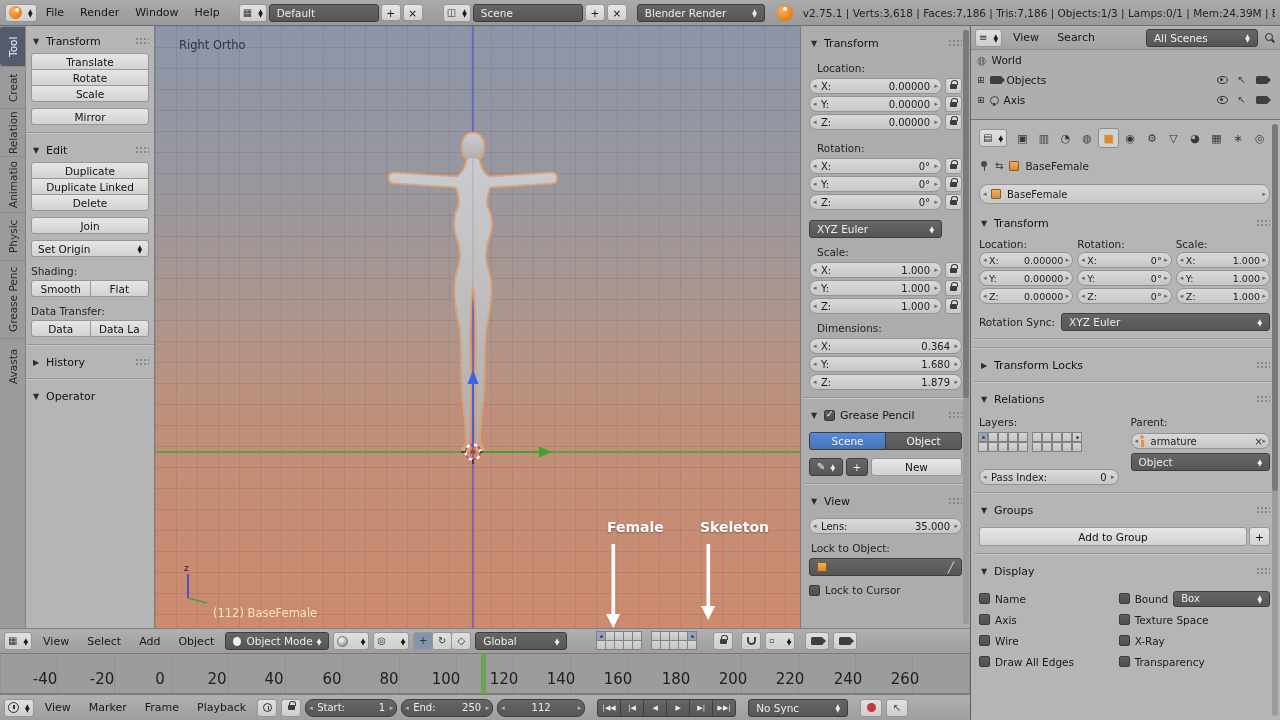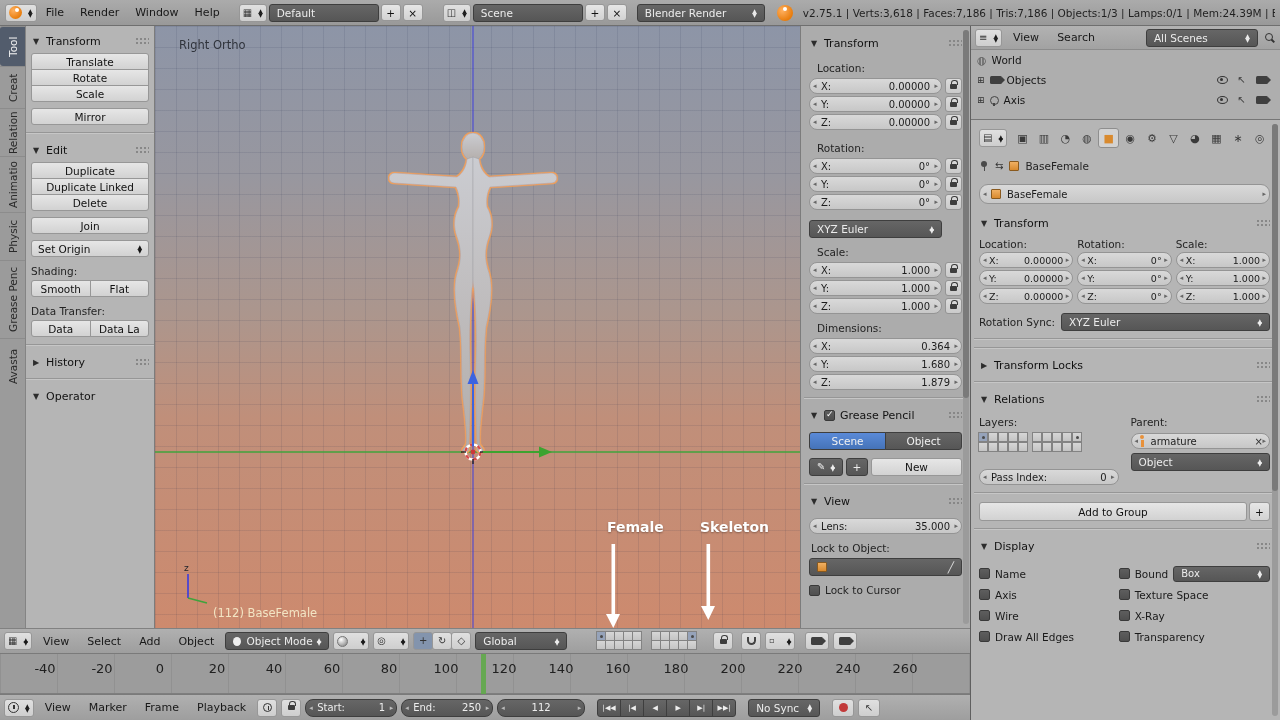--- a/index.html
+++ b/index.html
@@ -109,21 +109,21 @@
 .lcell{width:10px;height:10px;border:1px solid #838383;margin:-1px 0 0 -1px;background:linear-gradient(#d6d6d6,#c4c4c4);position:relative}
 .lcell.dot::after{content:"";position:absolute;left:3px;top:3px;width:3px;height:3px;border-radius:50%;background:#4a4a4a}
 .lcell.sel{background:#96a3ba}
 .lgrid{display:grid;grid-template-columns:repeat(5,10px);grid-auto-rows:10px}
 .drow{display:flex;align-items:center;gap:5px;height:21px;font-size:10.5px}
 
 #vph{position:absolute;left:0;top:628px;width:970px;height:26px;background:linear-gradient(#b0b0b0,#9e9e9e);border-top:1px solid #818181;border-bottom:1px solid #7a7a7a;display:flex;align-items:center;padding:0 4px;gap:4px}
 .lblock{display:flex;flex-wrap:wrap;width:51px}
 
 #ruler{position:absolute;left:0;top:654px;width:970px;height:40px;background:repeating-linear-gradient(to right,rgba(0,0,0,.07) 0 1px,transparent 1px 57px),#9c9c9c;border-bottom:1px solid #7e7e7e}
-.tick{position:absolute;bottom:17px;transform:translateX(-50%);font-size:13px;color:#202020}
+.tick{position:absolute;bottom:5px;transform:translateX(-50%);font-size:15px;color:#202020}
 .tick:nth-child(1){left:45px}.tick:nth-child(2){left:102px}.tick:nth-child(3){left:160px}.tick:nth-child(4){left:217px}
 .tick:nth-child(5){left:274px}.tick:nth-child(6){left:332px}.tick:nth-child(7){left:389px}.tick:nth-child(8){left:446px}
 .tick:nth-child(9){left:504px}.tick:nth-child(10){left:561px}.tick:nth-child(11){left:618px}.tick:nth-child(12){left:676px}
 .tick:nth-child(13){left:733px}.tick:nth-child(14){left:790px}.tick:nth-child(15){left:848px}.tick:nth-child(16){left:905px}
 #cframe{position:absolute;left:481px;top:0;width:5px;height:40px;background:rgba(96,170,74,.9)}
 #tlh{position:absolute;left:0;top:694px;width:970px;height:26px;background:linear-gradient(#b0b0b0,#9e9e9e);border-top:1px solid #7a7a7a;display:flex;align-items:center;padding:0 4px;gap:4px}
 .tbtn{width:24px;height:18px;display:flex;align-items:center;justify-content:center;background:linear-gradient(#666,#565656);border:1px solid #3e3e3e;color:#eee;font-size:7px;border-radius:0;margin-left:-1px}
 .tgroup{display:flex;margin-left:8px}
 .tgroup .tbtn:first-child{border-radius:3px 0 0 3px;margin-left:0}
 .tgroup .tbtn:last-child{border-radius:0 3px 3px 0}
@@ -639,20 +639,25 @@
             <span>armature</span>
             <span class="val" style="color:#333">×</span>
           </div>
           <div class="btn-dark" style="margin-top:4px;justify-content:center">
               <span>Object</span>
               <span class="ud"></span>
             </div>
         </div>
       </div>
       <div class="sep"></div>
+      <div class="phead">
+          <span class="tri open"></span>
+          <span class="ptitle">Groups</span>
+          <span class="grip"></span>
+        </div>
       <div style="display:flex;margin-top:8px">
         <div class="btn" style="flex:1;height:19px">
             <span>Add to Group</span>
           </div>
         <div class="btn" style="width:21px;height:19px;margin-left:2px">+</div>
       </div>
       <div class="sep"></div>
       <div class="phead">
           <span class="tri open"></span>
           <span class="ptitle">Display</span>
@@ -832,21 +837,21 @@
         <span class="val" style="margin:0 auto">112</span>
       </div>
     <div class="tgroup">
       <div class="tbtn">|◀◀</div>
       <div class="tbtn">|◀</div>
       <div class="tbtn">◀</div>
       <div class="tbtn">▶</div>
       <div class="tbtn">▶|</div>
       <div class="tbtn">▶▶|</div>
     </div>
-    <div class="btn-dark" style="width:72px;margin-left:8px">
+    <div class="btn-dark" style="width:100px;margin-left:8px">
         <span>No Sync</span>
         <span class="ud"></span>
       </div>
     <div class="ib" style="width:22px;margin-left:8px">
         <span class="recdot"></span>
       </div>
     <div class="ib" style="width:22px">
         <span class="g">↖</span>
       </div>
   </div>

